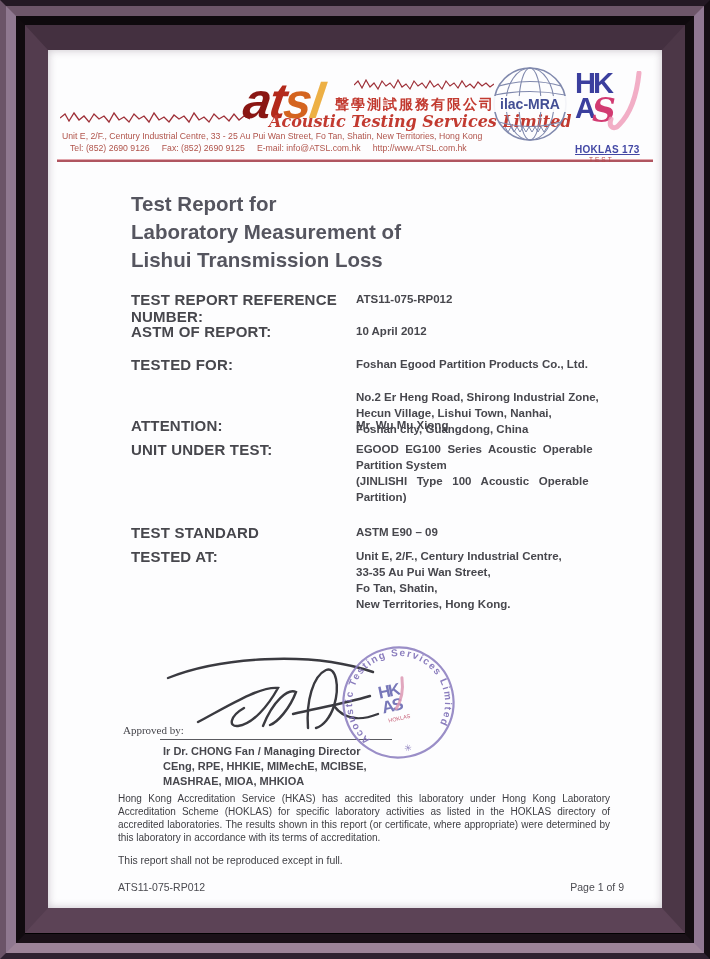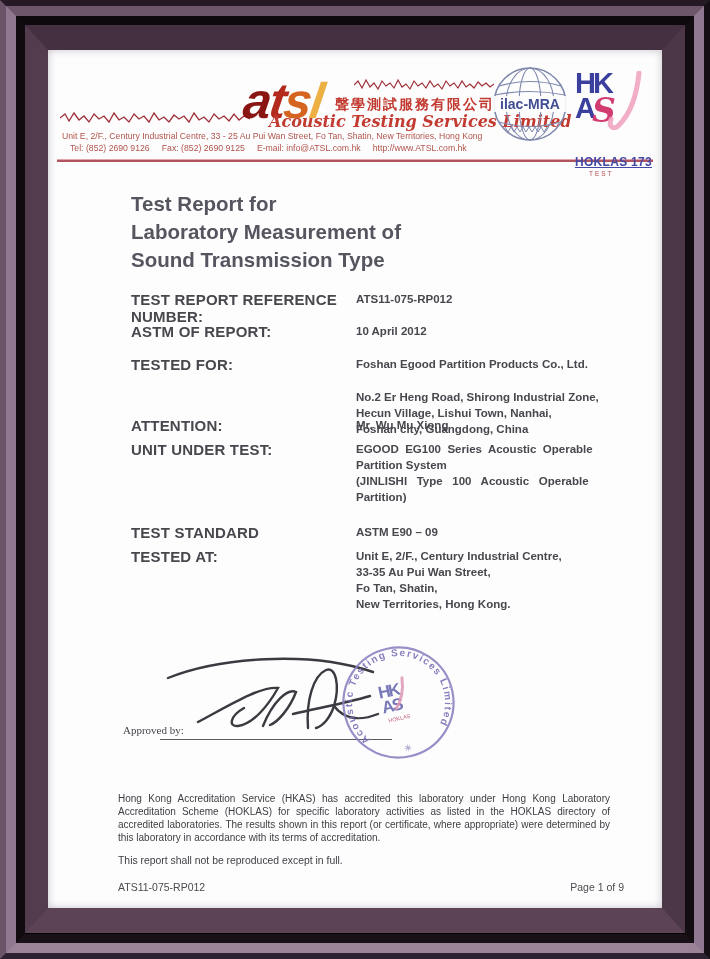--- a/index.html
+++ b/index.html
@@ -37,21 +37,21 @@
   
   .hkas{left:527px;top:21px;width:82px;height:140px;}
   .hkas *{position:static;}
   .hkas-letters{position:relative;display:block;width:82px;height:60px;}
   .hkas-row{display:block;font-weight:900;font-size:29px;line-height:25px;
             letter-spacing:-3px;color:#3b3f9e;}
   .hkas-s{display:inline-block;color:#d23b72;font-family:"DejaVu Serif",serif;
           font-style:italic;font-size:33px;font-weight:bold;margin-left:-1px;
           vertical-align:-4px;}
   .hkas-tick{position:absolute;left:0;top:0;}
-  .hkas-hoklas{display:block;margin-top:24px;font-size:12px;font-weight:bold;
+  .hkas-hoklas{display:block;margin-top:13px;font-size:10px;font-weight:bold;
                color:#4348a5;text-decoration:underline;letter-spacing:.3px;}
   .hkas-test{display:block;margin-top:1px;margin-left:14px;font-size:6.5px;
              color:#b84848;letter-spacing:2px;}
   
   .doc-title{left:83px;top:140px;font-size:20.5px;font-weight:bold;color:#55555f;
              line-height:28px;white-space:pre-line;width:430px;}
   
   .row{left:0;width:100%;height:0;}
   .dlabel{left:83px;width:222px;font-size:15px;font-weight:bold;color:#47474d;
           letter-spacing:.2px;}
@@ -118,21 +118,21 @@
       <svg class="hkas-tick" width="82" height="62" viewBox="0 0 82 62">
         <path d="M64,2 C62,22 56,42 44,54 C40,59 33,57 36,48" fill="none" stroke="#ef9ab8" stroke-width="5" stroke-linecap="round" opacity="0.8"></path>
       </svg>
     </div>
     <span class="hkas-hoklas">HOKLAS 173</span>
     <span class="hkas-test">TEST</span>
   </div>
 
   <div class="doc-title">Test Report for
 Laboratory Measurement of
-Sound Transmission Type</div>
+Lishui Transmission Loss</div>
 
   <div class="row" style="top:241px">
     <span class="dlabel">TEST REPORT REFERENCE NUMBER:</span>
     <span class="dvalue">ATS11-075-RP012</span>
   </div>
   <div class="row" style="top:273px">
     <span class="dlabel">ASTM OF REPORT:</span>
     <span class="dvalue">10 April 2012</span>
   </div>
   <div class="row" style="top:306px">
@@ -173,20 +173,23 @@
       <path d="M10,32 C60,12 150,4 215,26"></path>
       <path d="M40,76 C70,60 102,40 120,42 C110,60 95,78 80,80 C70,81 72,70 86,62"></path>
       <path d="M105,80 C115,55 130,42 138,46 C132,62 120,76 112,79"></path>
       <path d="M150,82 C148,55 155,30 168,24 C178,20 182,40 176,60 C172,72 165,80 158,82"></path>
       <path d="M135,68 C160,62 185,58 212,50"></path>
       <path d="M176,60 C185,72 200,76 220,68"></path>
     </g>
   </svg>
   <div class="sig-line"></div>
   <div class="approved">Approved by:</div>
+  <div class="signer">Ir Dr. CHONG Fan / Managing Director
+CEng, RPE, HHKIE, MIMechE, MCIBSE,
+MASHRAE, MIOA, MHKIOA</div>
 
   <svg class="stamp" width="115" height="115" viewBox="0 0 115 115">
     <defs>
       <path id="ringPath" d="M 57.5,104 a 46.5,46.5 0 1,1 0.1,0"></path>
     </defs>
     <circle cx="57.5" cy="57.5" r="55" fill="none" stroke="#8d7fc0" stroke-width="2.2"></circle>
     <text font-size="10" font-weight="bold" letter-spacing="1.5" fill="#7b6cb5" font-family="Liberation Sans, sans-serif">
       <textPath href="#ringPath" startOffset="50%" text-anchor="middle">Acoustic  Testing  Services  Limited</textPath>
     </text>
     <text x="57.5" y="107" text-anchor="middle" font-size="9" fill="#7b6cb5">✳</text>

